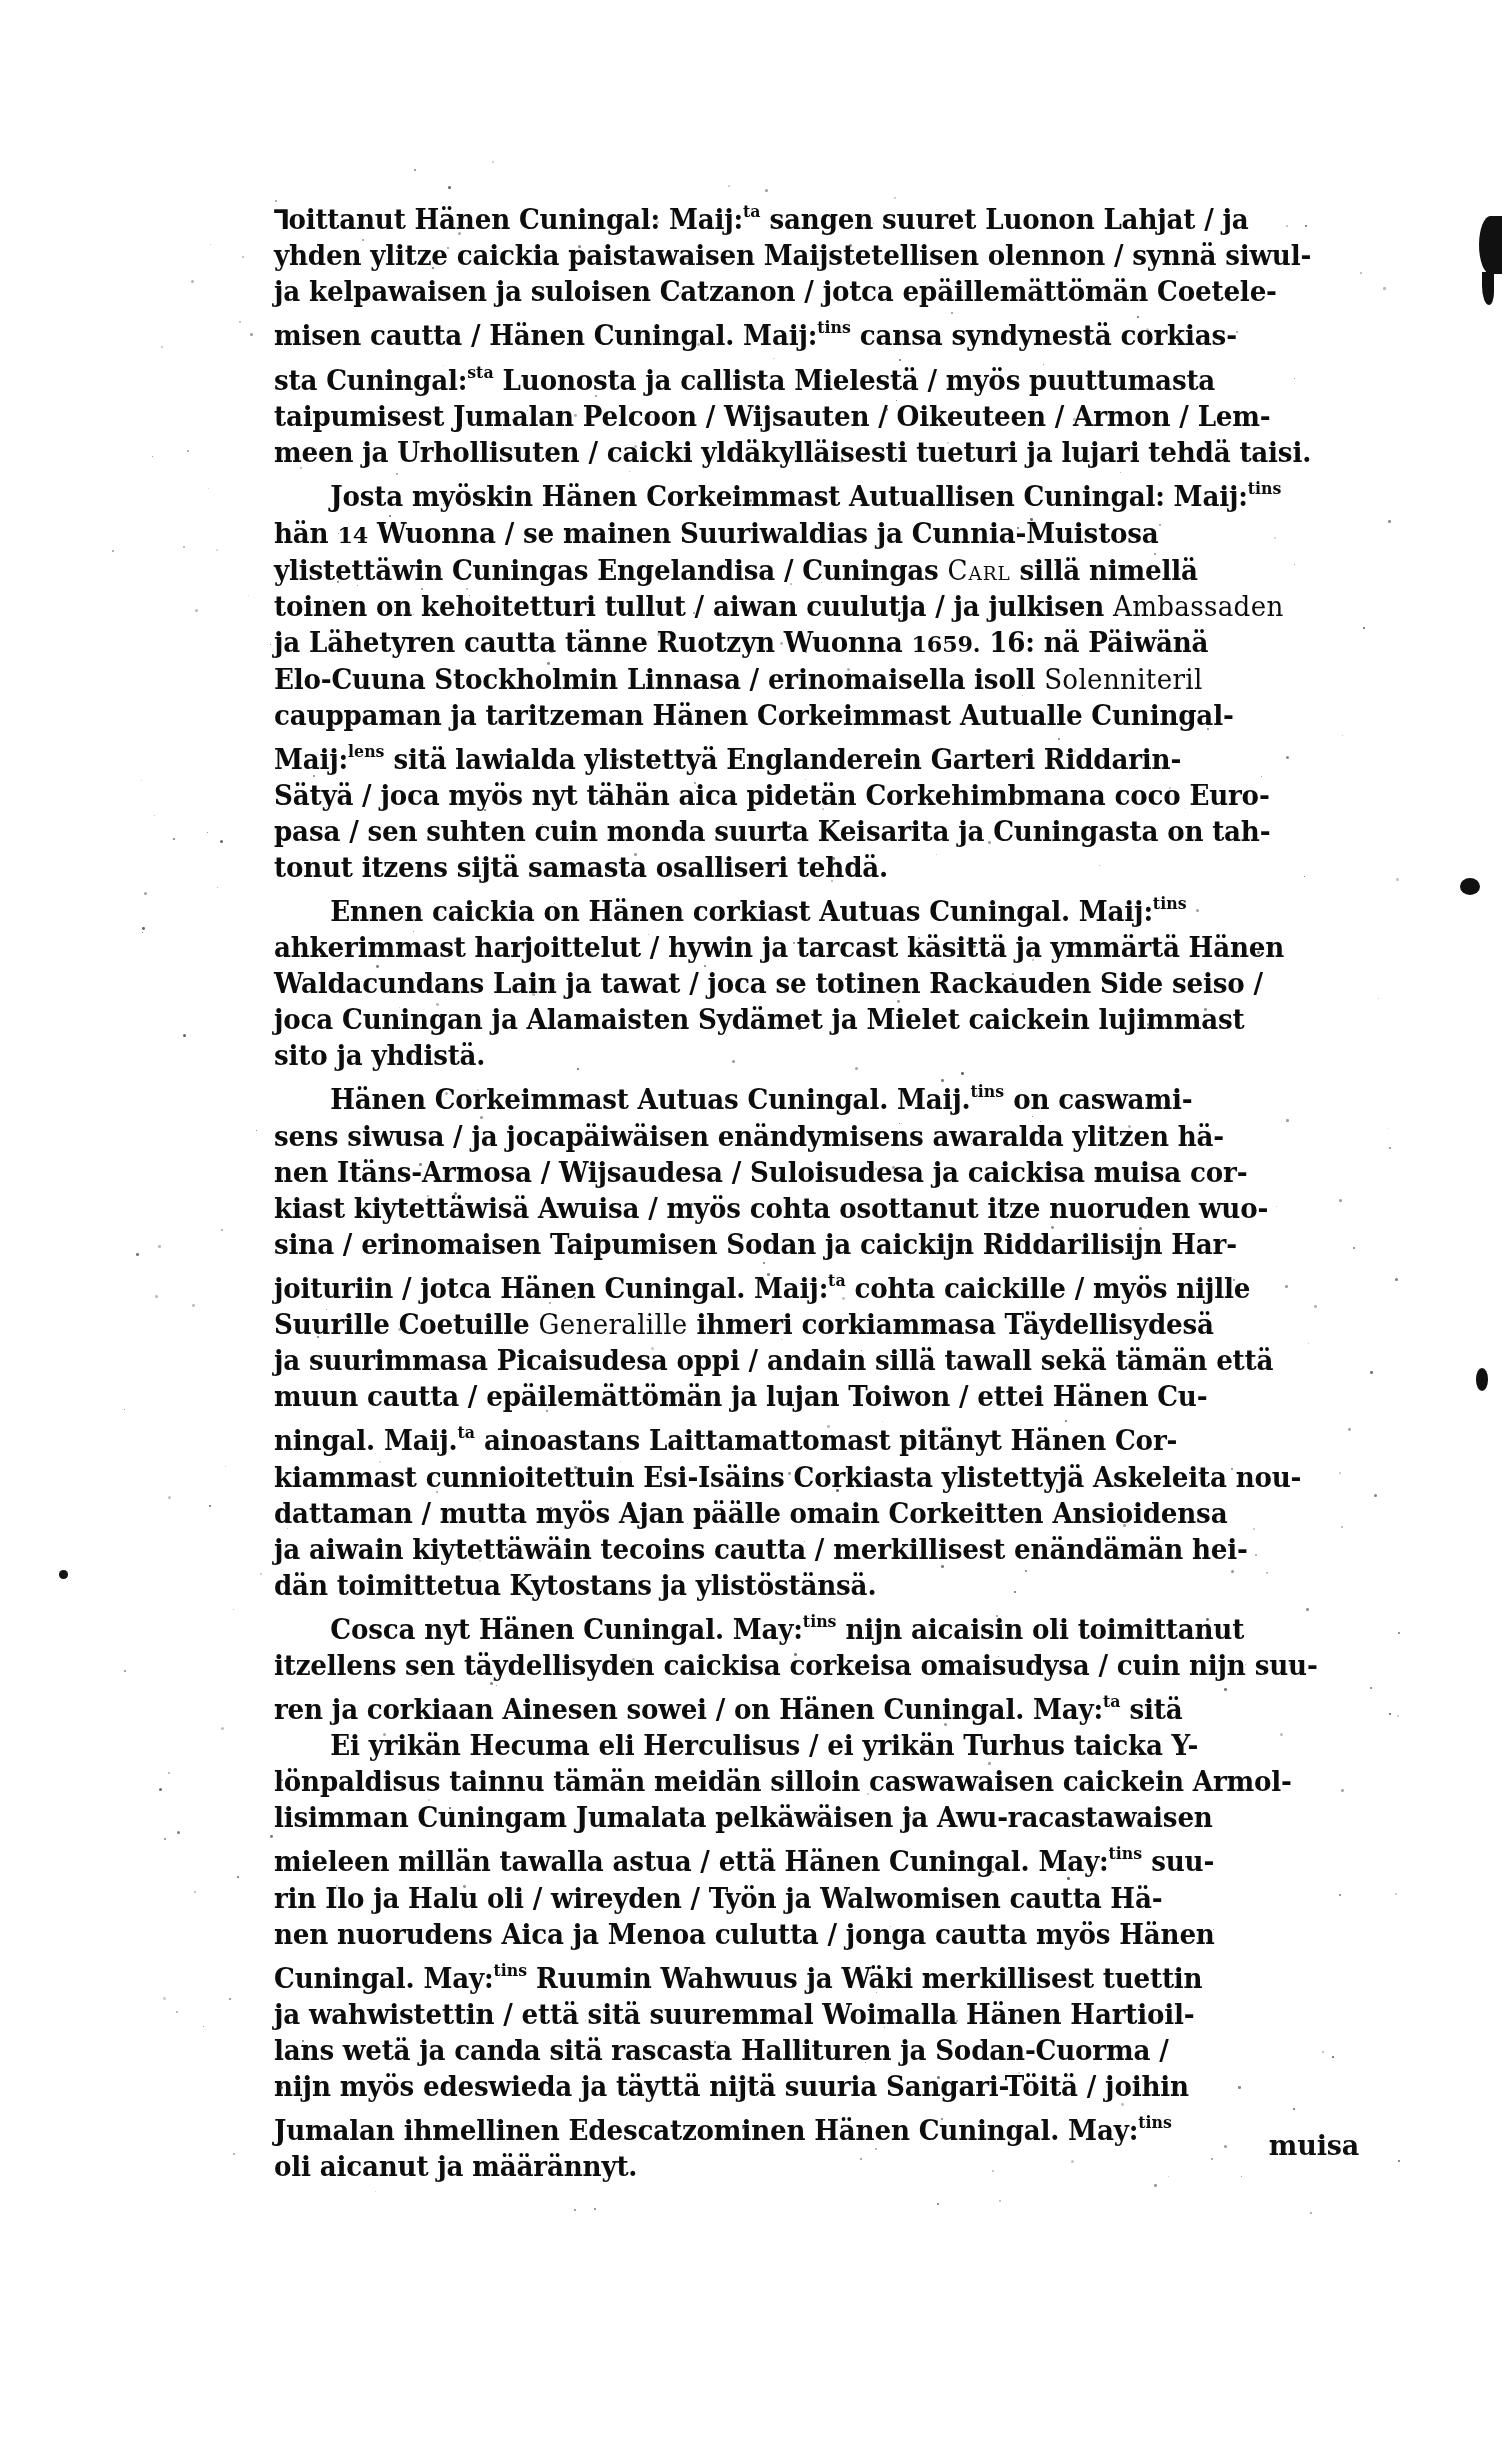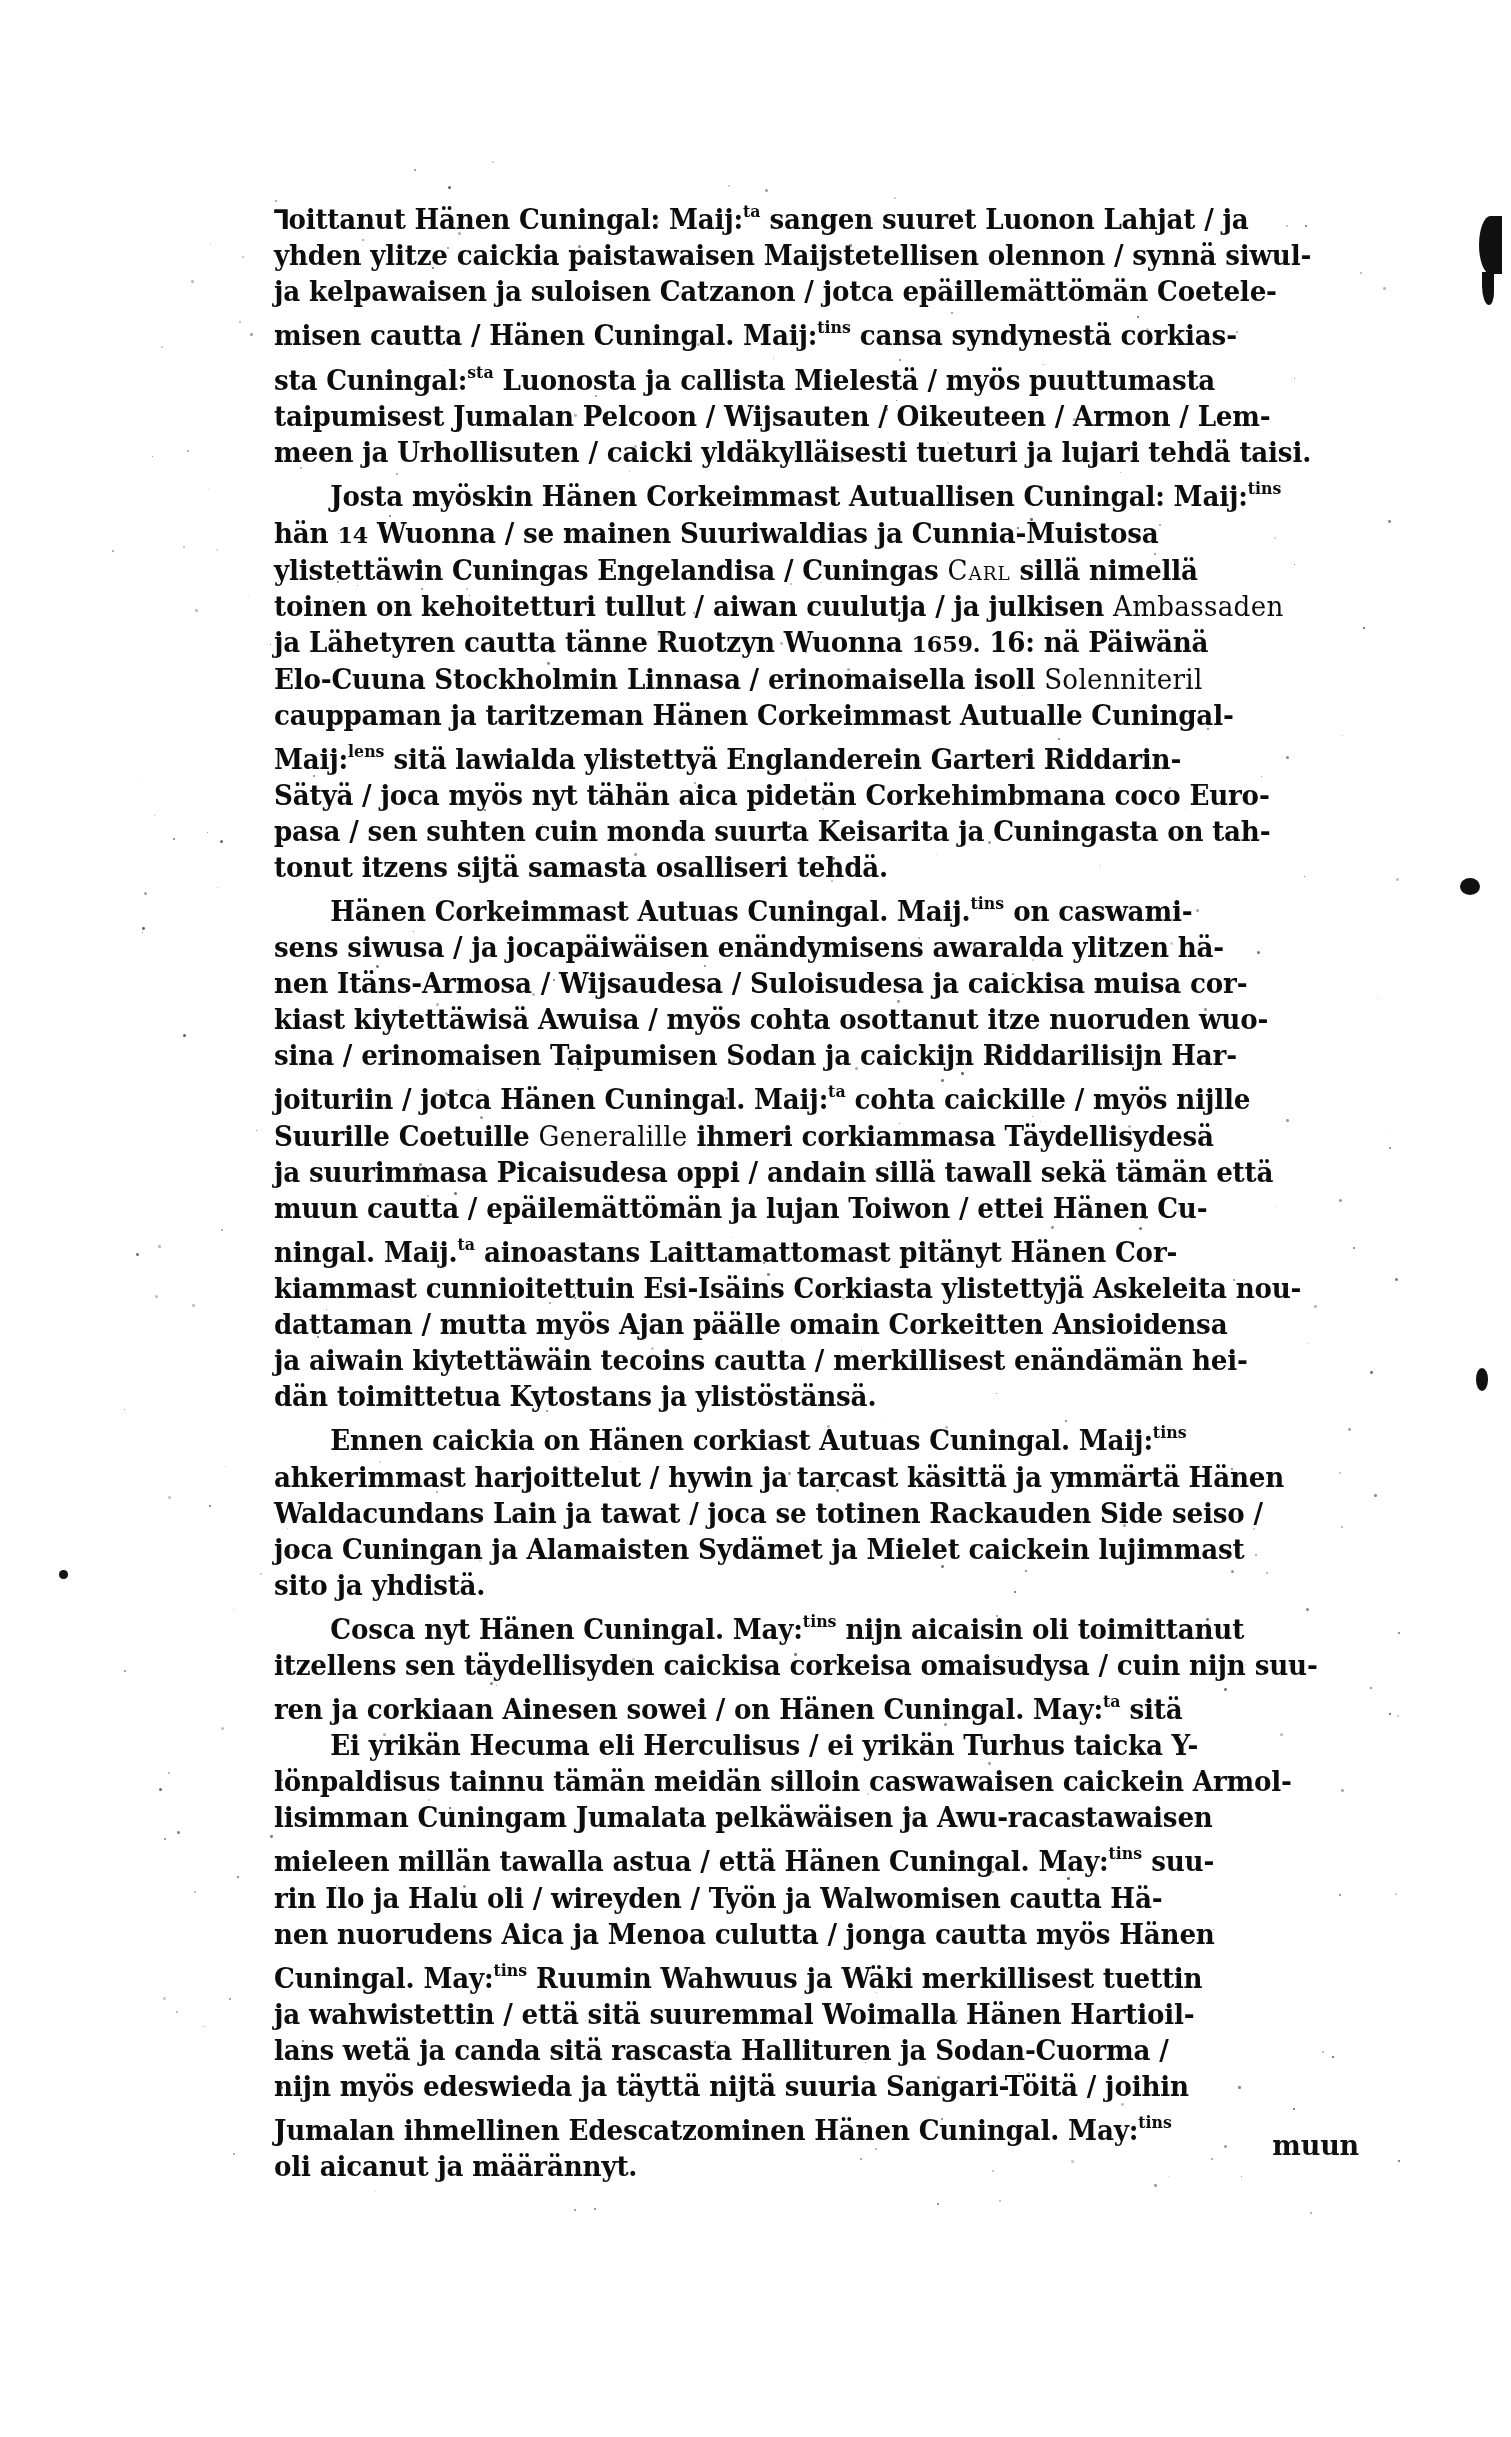--- a/index.html
+++ b/index.html
@@ -132,41 +132,41 @@
         <span class="line"><span>toinen on kehoitetturi tullut / aiwan cuulutja / ja julkisen </span><span class="roman">Ambassaden</span></span>
         <span class="line"><span>ja Lähetyren cautta tänne Ruotzyn Wuonna </span><span class="num">1659.</span><span> 16: nä Päiwänä</span></span>
         <span class="line"><span>Elo-Cuuna Stockholmin Linnasa / erinomaisella isoll </span><span class="roman">Solenniteril</span></span>
         <span class="line"><span>cauppaman ja taritzeman Hänen Corkeimmast Autualle Cuningal-</span></span>
         <span class="line"><span>Maij:</span><span class="sup">lens</span><span> sitä lawialda ylistettyä Englanderein Garteri Riddarin-</span></span>
         <span class="line"><span>Sätyä / joca myös nyt tähän aica pidetän Corkehimbmana coco Euro-</span></span>
         <span class="line"><span>pasa / sen suhten cuin monda suurta Keisarita ja Cuningasta on tah-</span></span>
         <span class="line"><span>tonut itzens sijtä samasta osalliseri tehdä.</span></span>
       </div>
       <div class="para">
+        <span class="line indent"><span>Ennen caickia on Hänen corkiast Autuas Cuningal. Maij:</span><span class="sup">tins</span></span>
+        <span class="line"><span>ahkerimmast harjoittelut / hywin ja tarcast käsittä ja ymmärtä Hänen</span></span>
+        <span class="line"><span>Waldacundans Lain ja tawat / joca se totinen Rackauden Side seiso /</span></span>
+        <span class="line"><span>joca Cuningan ja Alamaisten Sydämet ja Mielet caickein lujimmast</span></span>
+        <span class="line"><span>sito ja yhdistä.</span></span>
+      </div>
+      <div class="para">
         <span class="line indent"><span>Hänen Corkeimmast Autuas Cuningal. Maij.</span><span class="sup">tins</span><span> on caswami-</span></span>
         <span class="line"><span>sens siwusa / ja jocapäiwäisen enändymisens awaralda ylitzen hä-</span></span>
         <span class="line"><span>nen Itäns-Armosa / Wijsaudesa / Suloisudesa ja caickisa muisa cor-</span></span>
         <span class="line"><span>kiast kiytettäwisä Awuisa / myös cohta osottanut itze nuoruden wuo-</span></span>
         <span class="line"><span>sina / erinomaisen Taipumisen Sodan ja caickijn Riddarilisijn Har-</span></span>
         <span class="line"><span>joituriin / jotca Hänen Cuningal. Maij:</span><span class="sup">ta</span><span> cohta caickille / myös nijlle</span></span>
         <span class="line"><span>Suurille Coetuille </span><span class="roman">Generalille</span><span> ihmeri corkiammasa Täydellisydesä</span></span>
         <span class="line"><span>ja suurimmasa Picaisudesa oppi / andain sillä tawall sekä tämän että</span></span>
         <span class="line"><span>muun cautta / epäilemättömän ja lujan Toiwon / ettei Hänen Cu-</span></span>
         <span class="line"><span>ningal. Maij.</span><span class="sup">ta</span><span> ainoastans Laittamattomast pitänyt Hänen Cor-</span></span>
         <span class="line"><span>kiammast cunnioitettuin Esi-Isäins Corkiasta ylistettyjä Askeleita nou-</span></span>
         <span class="line"><span>dattaman / mutta myös Ajan päälle omain Corkeitten Ansioidensa</span></span>
         <span class="line"><span>ja aiwain kiytettäwäin tecoins cautta / merkillisest enändämän hei-</span></span>
         <span class="line"><span>dän toimittetua Kytostans ja ylistöstänsä.</span></span>
-      </div>
-      <div class="para">
-        <span class="line indent"><span>Ennen caickia on Hänen corkiast Autuas Cuningal. Maij:</span><span class="sup">tins</span></span>
-        <span class="line"><span>ahkerimmast harjoittelut / hywin ja tarcast käsittä ja ymmärtä Hänen</span></span>
-        <span class="line"><span>Waldacundans Lain ja tawat / joca se totinen Rackauden Side seiso /</span></span>
-        <span class="line"><span>joca Cuningan ja Alamaisten Sydämet ja Mielet caickein lujimmast</span></span>
-        <span class="line"><span>sito ja yhdistä.</span></span>
       </div>
       <div class="para">
         <span class="line indent"><span>Cosca nyt Hänen Cuningal. May:</span><span class="sup">tins</span><span> nijn aicaisin oli toimittanut</span></span>
         <span class="line"><span>itzellens sen täydellisyden caickisa corkeisa omaisudysa / cuin nijn suu-</span></span>
         <span class="line"><span>ren ja corkiaan Ainesen sowei / on Hänen Cuningal. May:</span><span class="sup">ta</span><span> sitä</span></span>
       </div>
       <div class="para">
         <span class="line indent"><span>Ei yrikän Hecuma eli Herculisus / ei yrikän Turhus taicka Y-</span></span>
         <span class="line"><span>lönpaldisus tainnu tämän meidän silloin caswawaisen caickein Armol-</span></span>
         <span class="line"><span>lisimman Cuningam Jumalata pelkäwäisen ja Awu-racastawaisen</span></span>
@@ -175,21 +175,21 @@
         <span class="line"><span>nen nuorudens Aica ja Menoa culutta / jonga cautta myös Hänen</span></span>
         <span class="line"><span>Cuningal. May:</span><span class="sup">tins</span><span> Ruumin Wahwuus ja Wäki merkillisest tuettin</span></span>
         <span class="line"><span>ja wahwistettin / että sitä suuremmal Woimalla Hänen Hartioil-</span></span>
         <span class="line"><span>lans wetä ja canda sitä rascasta Hallituren ja Sodan-Cuorma /</span></span>
         <span class="line"><span>nijn myös edeswieda ja täyttä nijtä suuria Sangari-Töitä / joihin</span></span>
         <span class="line"><span>Jumalan ihmellinen Edescatzominen Hänen Cuningal. May:</span><span class="sup">tins</span></span>
         <span class="line"><span>oli aicanut ja määrännyt.</span></span>
       </div>
     </div>
 
-  <div class="catchword">muun</div>
+  <div class="catchword">muisa</div>
 
   <div class="edge-mark m1"></div>
   <div class="edge-mark m2"></div>
   <div class="edge-mark m3"></div>
   <div class="edge-mark m4"></div>
   <div class="left-dot"></div>
 
   <div id="speckles">
       <div class="speckle" style="width: 2px; height: 2px; left: 1389px; top: 1147px; opacity: 0.67;"></div>
       <div class="speckle" style="width: 1.6px; height: 1.6px; left: 449px; top: 1807px; opacity: 0.79;"></div>

